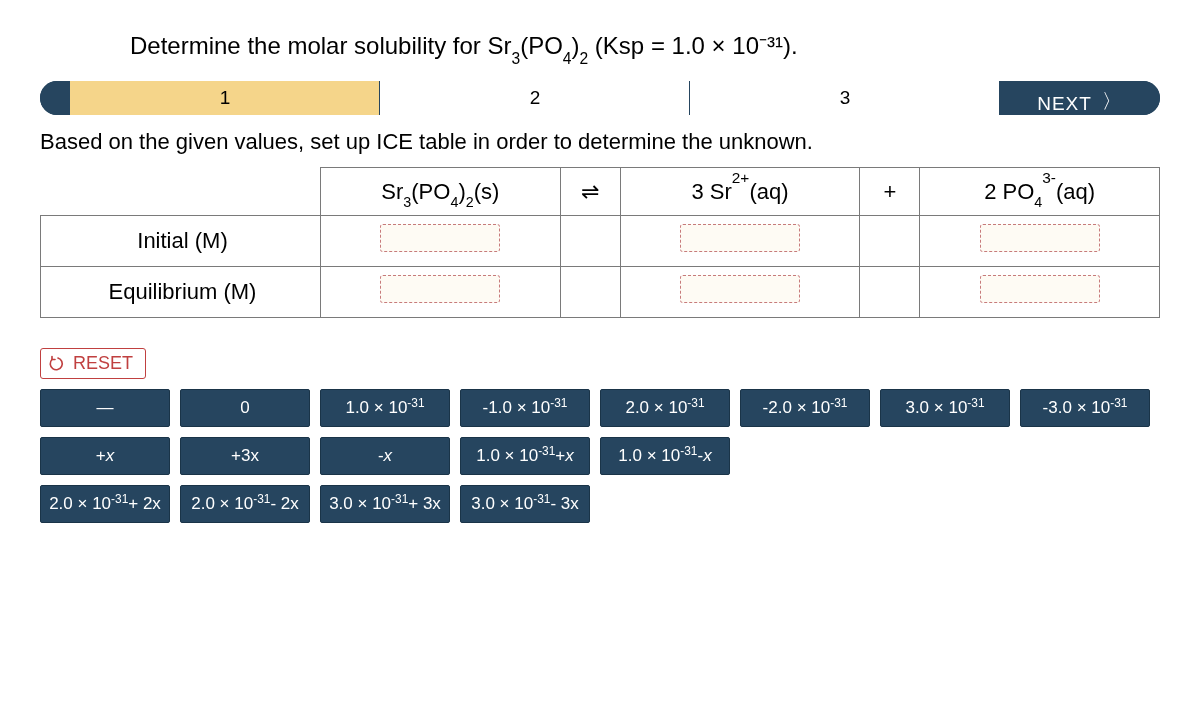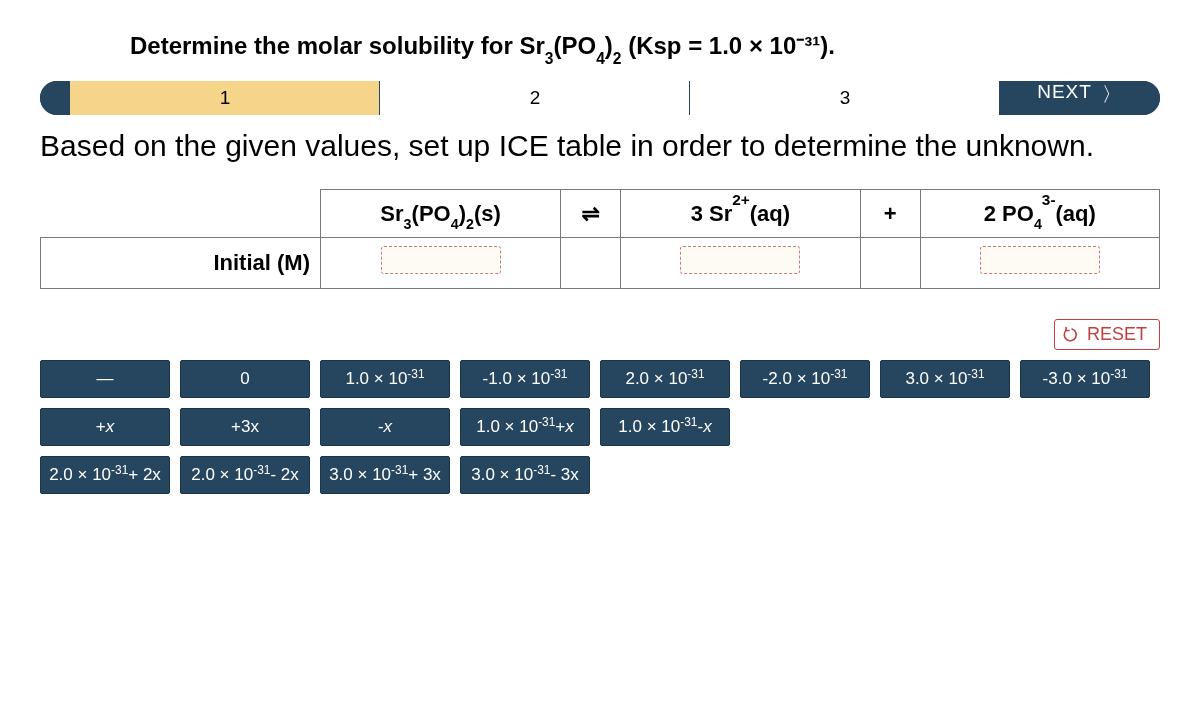--- a/index.html
+++ b/index.html
@@ -8,21 +8,20 @@
     padding: 20px 40px;
     font-family: Arial, Helvetica, sans-serif;
     font-size: 20px;
     color: #000;
     width: 1200px;
     background: #fff;
   }
   .question {
     font-size: 24px;
     margin: 8px 0 20px 90px;
-    font-weight: bold;
   }
   .progress-bar {
     display: flex;
     align-items: center;
     width: 100%;
     height: 34px;
     border-radius: 17px;
     background: #26455f;
     position: relative;
     overflow: hidden;
@@ -53,63 +52,63 @@
     width: 30px;
     height: 100%;
     background: #26455f;
   }
   .next {
     width: 160px;
     height: 100%;
     background: #26455f;
     color: #fff;
     display: flex;
-    align-items: flex-start;
+    align-items: flex-end;
     justify-content: center;
     gap: 10px;
     font-size: 19px;
     letter-spacing: 1px;
   }
   .next .chev { font-size: 20px; }
   .instruction {
-    font-size: 30px;
-    margin-bottom: 26px;
+    font-size: 22px;
+    margin-bottom: 12px;
   }
 
   table.ice {
     border-collapse: collapse;
     width: 100%;
     margin-bottom: 30px;
   }
   table.ice th, table.ice td {
     border: 1px solid #7a7a7a;
     padding: 8px 10px;
     text-align: center;
-    font-weight: bold;
+    font-weight: normal;
     font-size: 22px;
     height: 48px;
   }
   table.ice th:first-child, table.ice td:first-child {
-    text-align: right;
+    text-align: center;
     width: 280px;
     padding-left: 14px;
   }
   table.ice thead th { border-top: 1px solid #7a7a7a; }
   table.ice .head-blank { border-top: none; border-left: none; }
   .narrow { width: 60px; }
   .drop {
     display: inline-block;
     width: 120px;
     height: 28px;
     border: 1px dashed #c77b7b;
     background: #fefbf4;
     border-radius: 3px;
   }
 
-  .reset-row { text-align: right; margin-bottom: 10px; }
+  .reset-row { text-align: left; margin-bottom: 10px; }
   .reset-btn {
     display: inline-flex;
     align-items: center;
     gap: 6px;
     border: 1px solid #c04040;
     color: #c04040;
     padding: 4px 12px 4px 8px;
     font-size: 18px;
     border-radius: 3px;
     background: #fff;
@@ -176,20 +175,28 @@
   </thead>
   <tbody id="ice-body">
       <tr>
         <td>Initial (M)</td>
         <td><span class="drop"></span></td>
         <td class="narrow"></td>
         <td><span class="drop"></span></td>
         <td class="narrow"></td>
         <td><span class="drop"></span></td>
       </tr>
+      <tr>
+        <td>Equilibrium (M)</td>
+        <td><span class="drop"></span></td>
+        <td class="narrow"></td>
+        <td><span class="drop"></span></td>
+        <td class="narrow"></td>
+        <td><span class="drop"></span></td>
+      </tr>
     </tbody>
 </table>
 
 <div class="reset-row">
   <span class="reset-btn">
     <svg viewBox="0 0 24 24" fill="none" stroke="#c04040" stroke-width="2.2" stroke-linecap="round">
         <path d="M4 6 A8 8 0 1 0 12 4"></path>
         <polyline points="4,2 4,6 8,6"></polyline>
       </svg>
     <span>RESET</span>

